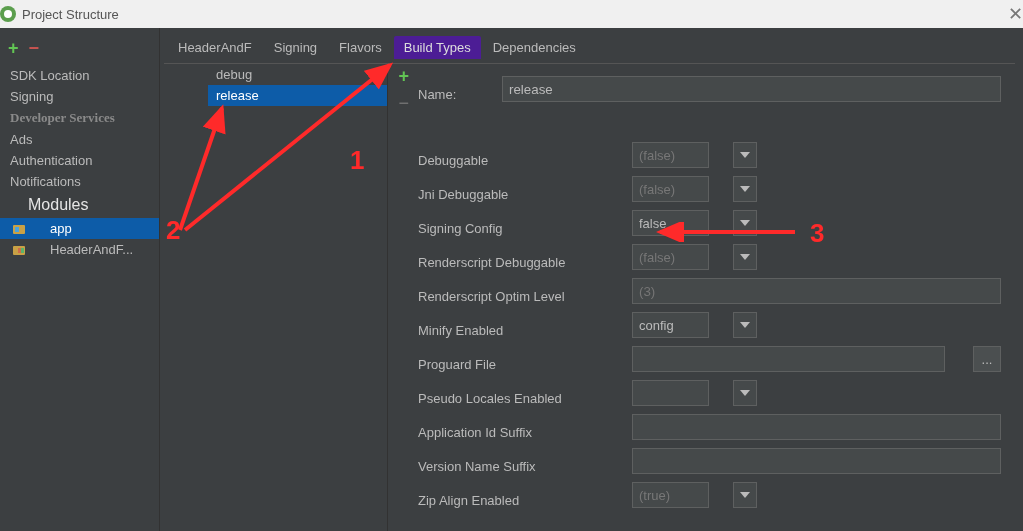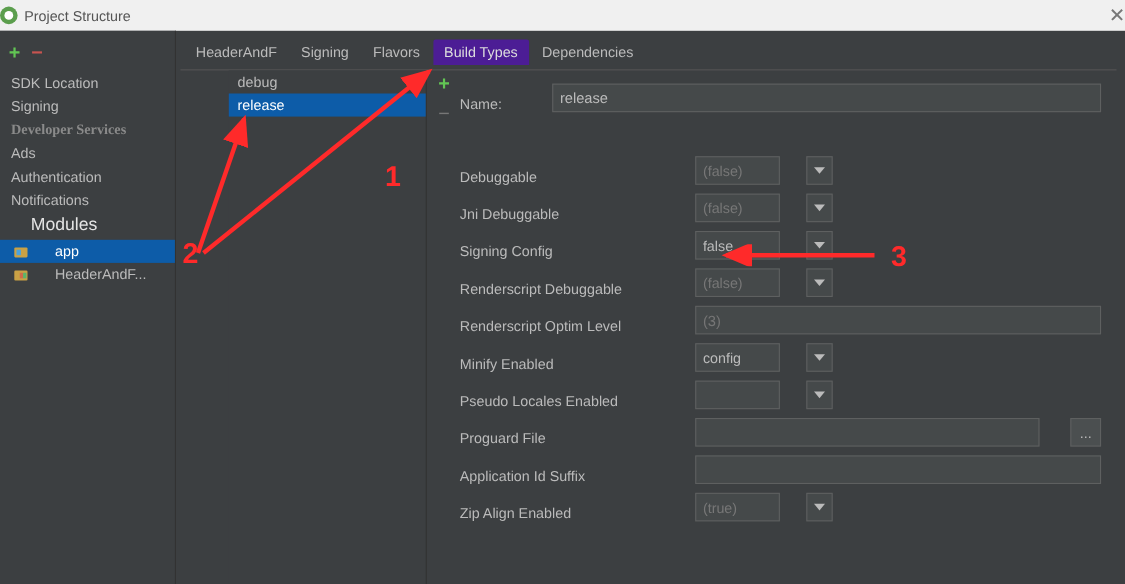--- a/index.html
+++ b/index.html
@@ -160,35 +160,39 @@
             <div class="frow">
               <div class="flabel">Minify Enabled</div>
               <div class="combo">
                 <span class="val">config</span>
               </div>
               <div class="caretbtn">
                 <div class="tri"></div>
               </div>
             </div>
             <div class="frow">
-              <div class="flabel">Pseudo Locales Enabled</div>
-              <div class="combo">
-                <span class="val placeholder"></span>
-              </div>
-              <div class="caretbtn">
-                <div class="tri"></div>
-              </div>
-            </div>
-            <div class="frow">
               <div class="flabel">Proguard File</div>
               <input class="finput wide" style="">
               <div class="dotbtn">...</div>
             </div>
             <div class="frow">
+              <div class="flabel">Pseudo Locales Enabled</div>
+              <div class="combo">
+                <span class="val placeholder"></span>
+              </div>
+              <div class="caretbtn">
+                <div class="tri"></div>
+              </div>
+            </div>
+            <div class="frow">
               <div class="flabel">Application Id Suffix</div>
+              <input class="finput wide" style="">
+            </div>
+            <div class="frow">
+              <div class="flabel">Version Name Suffix</div>
               <input class="finput wide" style="">
             </div>
             <div class="frow">
               <div class="flabel">Zip Align Enabled</div>
               <div class="combo">
                 <span class="val placeholder">(true)</span>
               </div>
               <div class="caretbtn">
                 <div class="tri"></div>
               </div>

